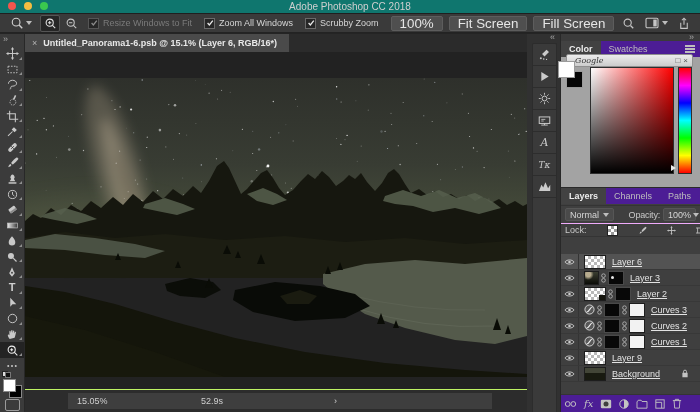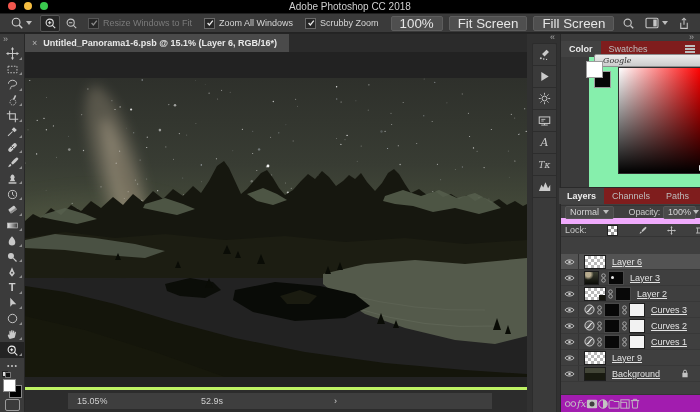--- a/index.html
+++ b/index.html
@@ -1,19 +1,19 @@
 <!DOCTYPE html>
 <html><head>
 <meta charset="utf-8">
 <style>
   html,body{margin:0;padding:0;background:#111;}
   .app{position:relative;width:700px;height:412px;background:#242424;font-family:"Liberation Sans",sans-serif;font-size:9px;color:#d6d6d6;overflow:hidden;-webkit-font-smoothing:antialiased;}
 
   
-  .titlebar{position:absolute;left:0;top:0;right:0;height:13px;background:#000000;border-bottom:1px solid #1f1f1f;}
+  .titlebar{position:absolute;left:0;top:0;right:0;height:13px;background:#0f766e;border-bottom:1px solid #1f1f1f;}
   .tl{position:absolute;top:2px;width:8px;height:8px;border-radius:50%;}
   .tl.red{left:8px;background:#f2564d;}
   .tl.yel{left:24px;background:#f5bd41;}
   .tl.grn{left:40px;background:#3ac94e;}
   .titletext{position:absolute;left:0;right:0;top:0;height:13px;line-height:13px;text-align:center;font-size:10px;color:#cfcfcf;}
 
   
   .optionsbar{position:absolute;left:0;top:14px;right:0;height:19px;background:#3a3a3a;border-bottom:1px solid #232323;display:flex;align-items:center;padding-left:10px;box-sizing:border-box;}
   .optionsbar svg{display:block;}
   .toolbadge{display:flex;align-items:center;gap:2px;margin-right:8px;}
@@ -45,66 +45,66 @@
   .dfl .b{position:absolute;right:0;bottom:0;width:4px;height:4px;background:#111;border:1px solid #777;}
   .screenmode{position:absolute;left:5px;bottom:1px;width:13px;height:10px;border:1px solid #9a9a9a;border-radius:2px;}
 
   
   .docarea{position:absolute;left:25px;top:34px;width:502px;bottom:0;}
   .tabbar{position:absolute;left:0;top:0;right:0;height:18px;background:#2b2b2b;border-bottom:1px solid #1e1e1e;}
   .tab{display:inline-flex;align-items:center;height:18px;background:#4a4a4a;padding:0 12px 0 7px;gap:6px;color:#e8e8e8;font-weight:bold;}
   .tab .close{color:#b5b5b5;font-weight:normal;font-size:9px;}
   .canvas{position:absolute;left:0;top:18px;right:0;bottom:22px;background:#222;overflow:hidden;}
   .image{position:absolute;left:0;top:26px;width:502px;height:299px;}
-  .statusbar{position:absolute;left:0;right:0;bottom:0;height:22px;background:#2c2c2c;border-top:3px solid #bef264;}
+  .statusbar{position:absolute;left:0;right:0;bottom:0;height:22px;background:#2c2c2c;border-top:1px solid #bef264;}
   .statusinner{position:absolute;left:43px;top:3px;bottom:3px;width:424px;background:#3e3e3e;}
   .statusinner span{position:absolute;top:50%;transform:translateY(-50%);color:#cfcfcf;}
   .st-zoom{left:9px;}
   .st-time{left:133px;}
   .st-chev{left:266px;color:#a9a9a9;}
 
   
   .dockstrip{position:absolute;left:527px;top:34px;width:33px;bottom:0;background:#313131;}
   .dockhead-l{position:absolute;right:5px;top:-2px;color:#a5a5a5;font-size:9px;}
   .dockcol{position:absolute;left:5px;top:9px;bottom:0;width:23px;background:#3a3a3a;border:1px solid #2c2c2c;border-bottom:none;border-radius:2px 2px 0 0;}
   .dockbtn{height:21px;border-bottom:1px solid #2d2d2d;display:flex;align-items:center;justify-content:center;color:#cbcbcb;}
   .dockbtn svg{display:block;}
   .glyphA{font-family:"DejaVu Serif",serif;font-style:italic;font-size:11px;color:#cbcbcb;}
   .glyphTK{font-family:"DejaVu Serif",serif;font-style:italic;font-size:9px;color:#cbcbcb;}
 
   
   .panels{position:absolute;left:560px;top:34px;width:140px;bottom:0;background:#3b3b3b;border-left:1px solid #282828;box-sizing:border-box;}
   .dockhead-r{position:absolute;right:6px;top:-2px;color:#a5a5a5;font-size:9px;}
-  .ptabs{position:absolute;left:0;right:0;height:16px;display:flex;align-items:stretch;background:#7f1d1d;justify-content:center;}
+  .ptabs{position:absolute;left:0;right:0;height:16px;display:flex;align-items:stretch;background:#4c1d95;}
   .ptab{padding:0 8px;line-height:16px;color:#bdbdbd;}
   .ptab.active{background:#424242;color:#ececec;font-weight:bold;}
   .pmenu{margin-left:auto;margin-right:5px;align-self:center;width:10px;height:2px;background:#bdbdbd;box-shadow:0 -3px 0 #bdbdbd,0 3px 0 #bdbdbd;}
 
   
   .colorpanel{position:absolute;top:7px;left:0;right:0;height:146px;}
-  .colorbody{position:absolute;top:16px;left:0;right:0;bottom:0;background:#86efac;margin-left:28px;}
+  .colorbody{position:absolute;top:16px;left:0;right:0;bottom:0;background:#a3a3a3;}
   .googlewin{position:absolute;left:5px;top:-3px;width:127px;height:13px;background:linear-gradient(#ececec,#cccccc);border:1px solid #8f8f8f;border-radius:2px 2px 0 0;display:flex;align-items:center;box-sizing:border-box;z-index:3;}
   .googlewin .gt{font-family:"DejaVu Serif",serif;font-style:italic;font-size:8px;color:#333;margin-left:8px;}
   .googlewin .gbtn{margin-left:auto;color:#555;font-size:8px;line-height:8px;}
   .googlewin .gbtn + .gbtn{margin-left:3px;margin-right:4px;}
   .swatches{position:absolute;left:-3px;top:4px;width:26px;height:27px;z-index:4;}
   .swatches .bgc{position:absolute;left:8px;top:10px;width:15px;height:15px;background:#060606;border:1px solid #9b9b9b;}
   .swatches .fgc{position:absolute;left:0;top:0;width:15px;height:15px;background:#fff;border:1px solid #9b9b9b;}
   .satcube{position:absolute;left:29px;top:10px;width:82px;height:105px;background:linear-gradient(to top,#000,rgba(0,0,0,0)),linear-gradient(to right,#fff,#ff0000);border:1px solid #2e2e2e;z-index:2;}
   .huebar{position:absolute;left:117px;top:10px;width:12px;height:105px;background:linear-gradient(#ff0004,#ff00ff,#0000ff,#00ffff,#00ff00,#ffff00,#ff0000);border:1px solid #2e2e2e;z-index:2;}
   .huemark{position:absolute;left:110px;top:108px;width:0;height:0;border-top:3px solid transparent;border-bottom:3px solid transparent;border-left:5px solid #e8e8e8;z-index:3;}
 
   
   .layerspanel{position:absolute;top:153px;left:0;right:0;bottom:0;background:#3f3f3f;border-top:1px solid #2a2a2a;}
   .lp-row{display:flex;align-items:center;box-sizing:border-box;}
   .filterrow{height:18px;padding:0 4px;border-bottom:1px solid #343434;gap:3px;}
   .kindbox{display:flex;align-items:center;gap:3px;background:#4a4a4a;border:1px solid #565656;border-radius:2px;height:13px;padding:0 3px;width:46px;box-sizing:border-box;}
   .fico{display:flex;align-items:center;justify-content:center;width:10px;}
   .redpin{width:7px;height:7px;border-radius:50%;background:linear-gradient(#e04c3c,#7d2218);margin-left:2px;}
-  .blendrow{height:18px;padding:0 4px;border-bottom:6px solid #f0abfc;}
+  .blendrow{height:18px;padding:0 4px;border-bottom:1px solid #f0abfc;}
   .selbox{display:flex;align-items:center;background:#4a4a4a;border:1px solid #565656;border-radius:2px;height:13px;padding:0 4px;box-sizing:border-box;}
   .blend{width:60px;}
   .blend .lbl{flex:1;}
   .opac{width:33px;margin-left:3px;}
   .opac .lbl{flex:1;text-align:right;padding-right:2px;}
   .oplabel{margin-left:auto;color:#c9c9c9;letter-spacing:-0.2px;padding-left:15px;}
   .lockrow{height:13px;padding:0 4px;border-bottom:1px solid #343434;gap:20px;color:#c9c9c9;}
   .lockico{display:flex;align-items:center;}
   .minichecker{width:9px;height:9px;background-color:#fff;background-image:linear-gradient(45deg,#999 25%,transparent 25%,transparent 75%,#999 75%),linear-gradient(45deg,#999 25%,transparent 25%,transparent 75%,#999 75%);background-size:6px 6px;background-position:0 0,3px 3px;border:1px solid #222;}
   .filllbl{margin-left:auto;letter-spacing:-0.2px;}
@@ -119,21 +119,21 @@
   .checker{width:20px;height:12px;border:1px solid #1d1d1d;background-color:#fff;background-image:linear-gradient(45deg,#b9b9b9 25%,transparent 25%,transparent 75%,#b9b9b9 75%),linear-gradient(45deg,#b9b9b9 25%,transparent 25%,transparent 75%,#b9b9b9 75%);background-size:6px 6px;background-position:0 0,3px 3px;}
   .checker.corner{position:relative;}
   .checker.corner::after{content:"";position:absolute;right:0;bottom:0;width:6px;height:5px;background:#15150e;}
   .imgthumb{width:13px;height:12px;border:1px solid #1d1d1d;background:radial-gradient(circle at 25% 20%,#b7ab8e 0 18%,transparent 40%),linear-gradient(#3a3d30,#0c0d08);}
   .photothumb{width:20px;height:12px;border:1px solid #1d1d1d;background:linear-gradient(#424537 0 45%,#181a10 45%);}
   .maskb{width:14px;height:12px;border:1px solid #4a4a4a;background:#080808;position:relative;}
   .maskb.dot::after{content:"";position:absolute;left:2px;top:4px;width:3px;height:3px;border-radius:50%;background:#e8e8e8;}
   .maskw{width:14px;height:12px;border:1px solid #1d1d1d;background:#f2f2f2;}
   .lname{margin-left:6px;color:#e2e2e2;white-space:nowrap;text-decoration:underline;}
   .locksmall{margin-left:auto;margin-right:11px;display:flex;}
-  .lp-bottom{position:absolute;left:0;right:0;bottom:0;height:17px;border-top:1px solid #343434;background:#a21caf;display:flex;gap:0;padding-left:3px;}
+  .lp-bottom{position:absolute;left:0;right:0;bottom:0;height:17px;border-top:1px solid #343434;background:#4c1d95;display:flex;gap:7px;padding-left:3px;}
   .lp-bottom .bico{display:flex;align-items:center;justify-content:center;color:#c3c3c3;}
   .fxlbl{font-family:"DejaVu Serif",serif;font-style:italic;font-size:10px;color:#c3c3c3;line-height:10px;}
   .ttool{font-weight:bold;font-size:11px;color:#cfcfcf;line-height:11px;}
   .ftype{font-weight:bold;font-size:9px;color:#c3c3c3;line-height:9px;}
 </style>
 </head>
 <body>
 
 <div class="app">
 

